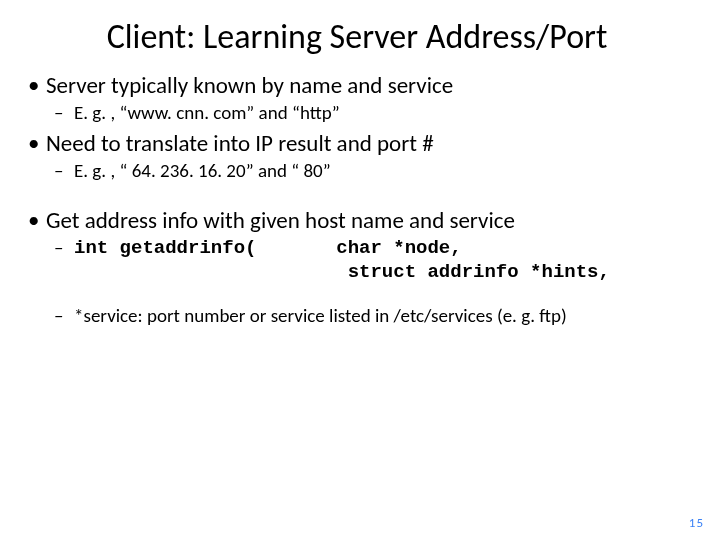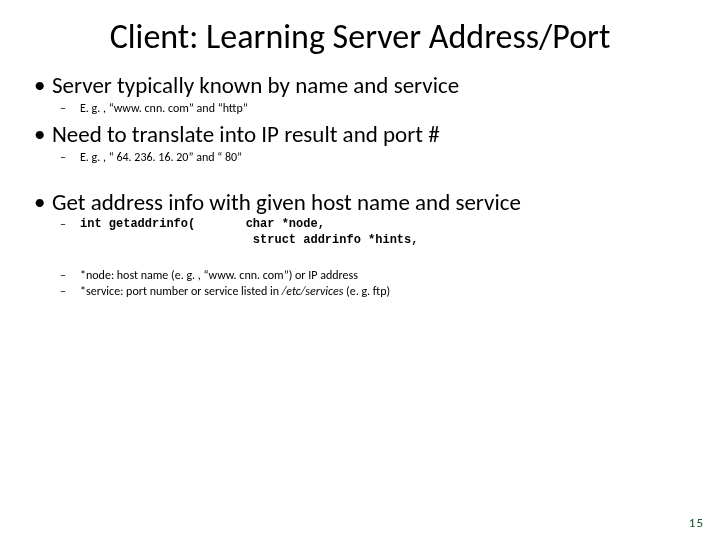--- a/index.html
+++ b/index.html
@@ -10,21 +10,21 @@
     background: #ffffff;
     font-family: Calibri, "Segoe UI", Arial, sans-serif;
     color: #000;
     overflow: hidden;
   }
   .slide {
     position: relative;
     width: 720px;
     height: 540px;
     box-sizing: border-box;
-    padding: 10px 30px 0 30px;
+    padding: 10px 30px 0 24px;
   }
   .title {
     font-size: 34px;
     font-weight: 400;
     text-align: center;
     margin: 6px 0 14px 0;
     letter-spacing: 0px;
   }
   ul.lvl1 {
     list-style: none;
@@ -43,21 +43,21 @@
     left: -18px;
     top: 0;
   }
   ul.lvl2 {
     list-style: none;
     padding-left: 28px;
     margin: 0 0 4px 0;
   }
   ul.lvl2 > li {
     position: relative;
-    font-size: 12px;
+    font-size: 19px;
     line-height: 1.3;
     margin: 1px 0;
   }
   ul.lvl2 > li::before {
     content: "–";
     position: absolute;
     left: -20px;
     top: 0;
   }
   .spacer {
@@ -67,28 +67,27 @@
     display: inline-block;
     vertical-align: top;
     font-weight: bold;
   }
   .sigline {
     display: block;
     white-space: pre;
     font-family: Liberation Mono, monospace;
   }
   .italic {
-    font-style: italic;
   }
   .pagenum {
     position: absolute;
     right: 16px;
     bottom: 10px;
     font-size: 13px;
-    color: #14532d;
+    color: #3b82f6;
     letter-spacing: 1px;
   }
 </style>
 </head>
 <body>
 
 <div class="slide">
 
   <div class="title">Client: Learning Server Address/Port</div>
 
@@ -122,23 +121,20 @@
             <span class="sigline"><span>int getaddrinfo(       </span><span>char *node,</span></span>
             <span class="sigline">                        struct addrinfo *hints,</span>
           </span>
         </li>
       </ul>
 
       <div class="spacer"></div>
 
       <ul class="lvl2">
         <li>
-          <span>*node: host name (e. g. , </span><span>“www. cnn. com”</span><span>) or IP address</span>
-        </li>
-        <li>
           <span>*service: port number or service listed in </span><span class="italic">/etc/services</span><span> (e. g. ftp)</span>
         </li>
       </ul>
     </li>
 
   </ul>
 
   <div class="pagenum">15</div>
 
 </div>

